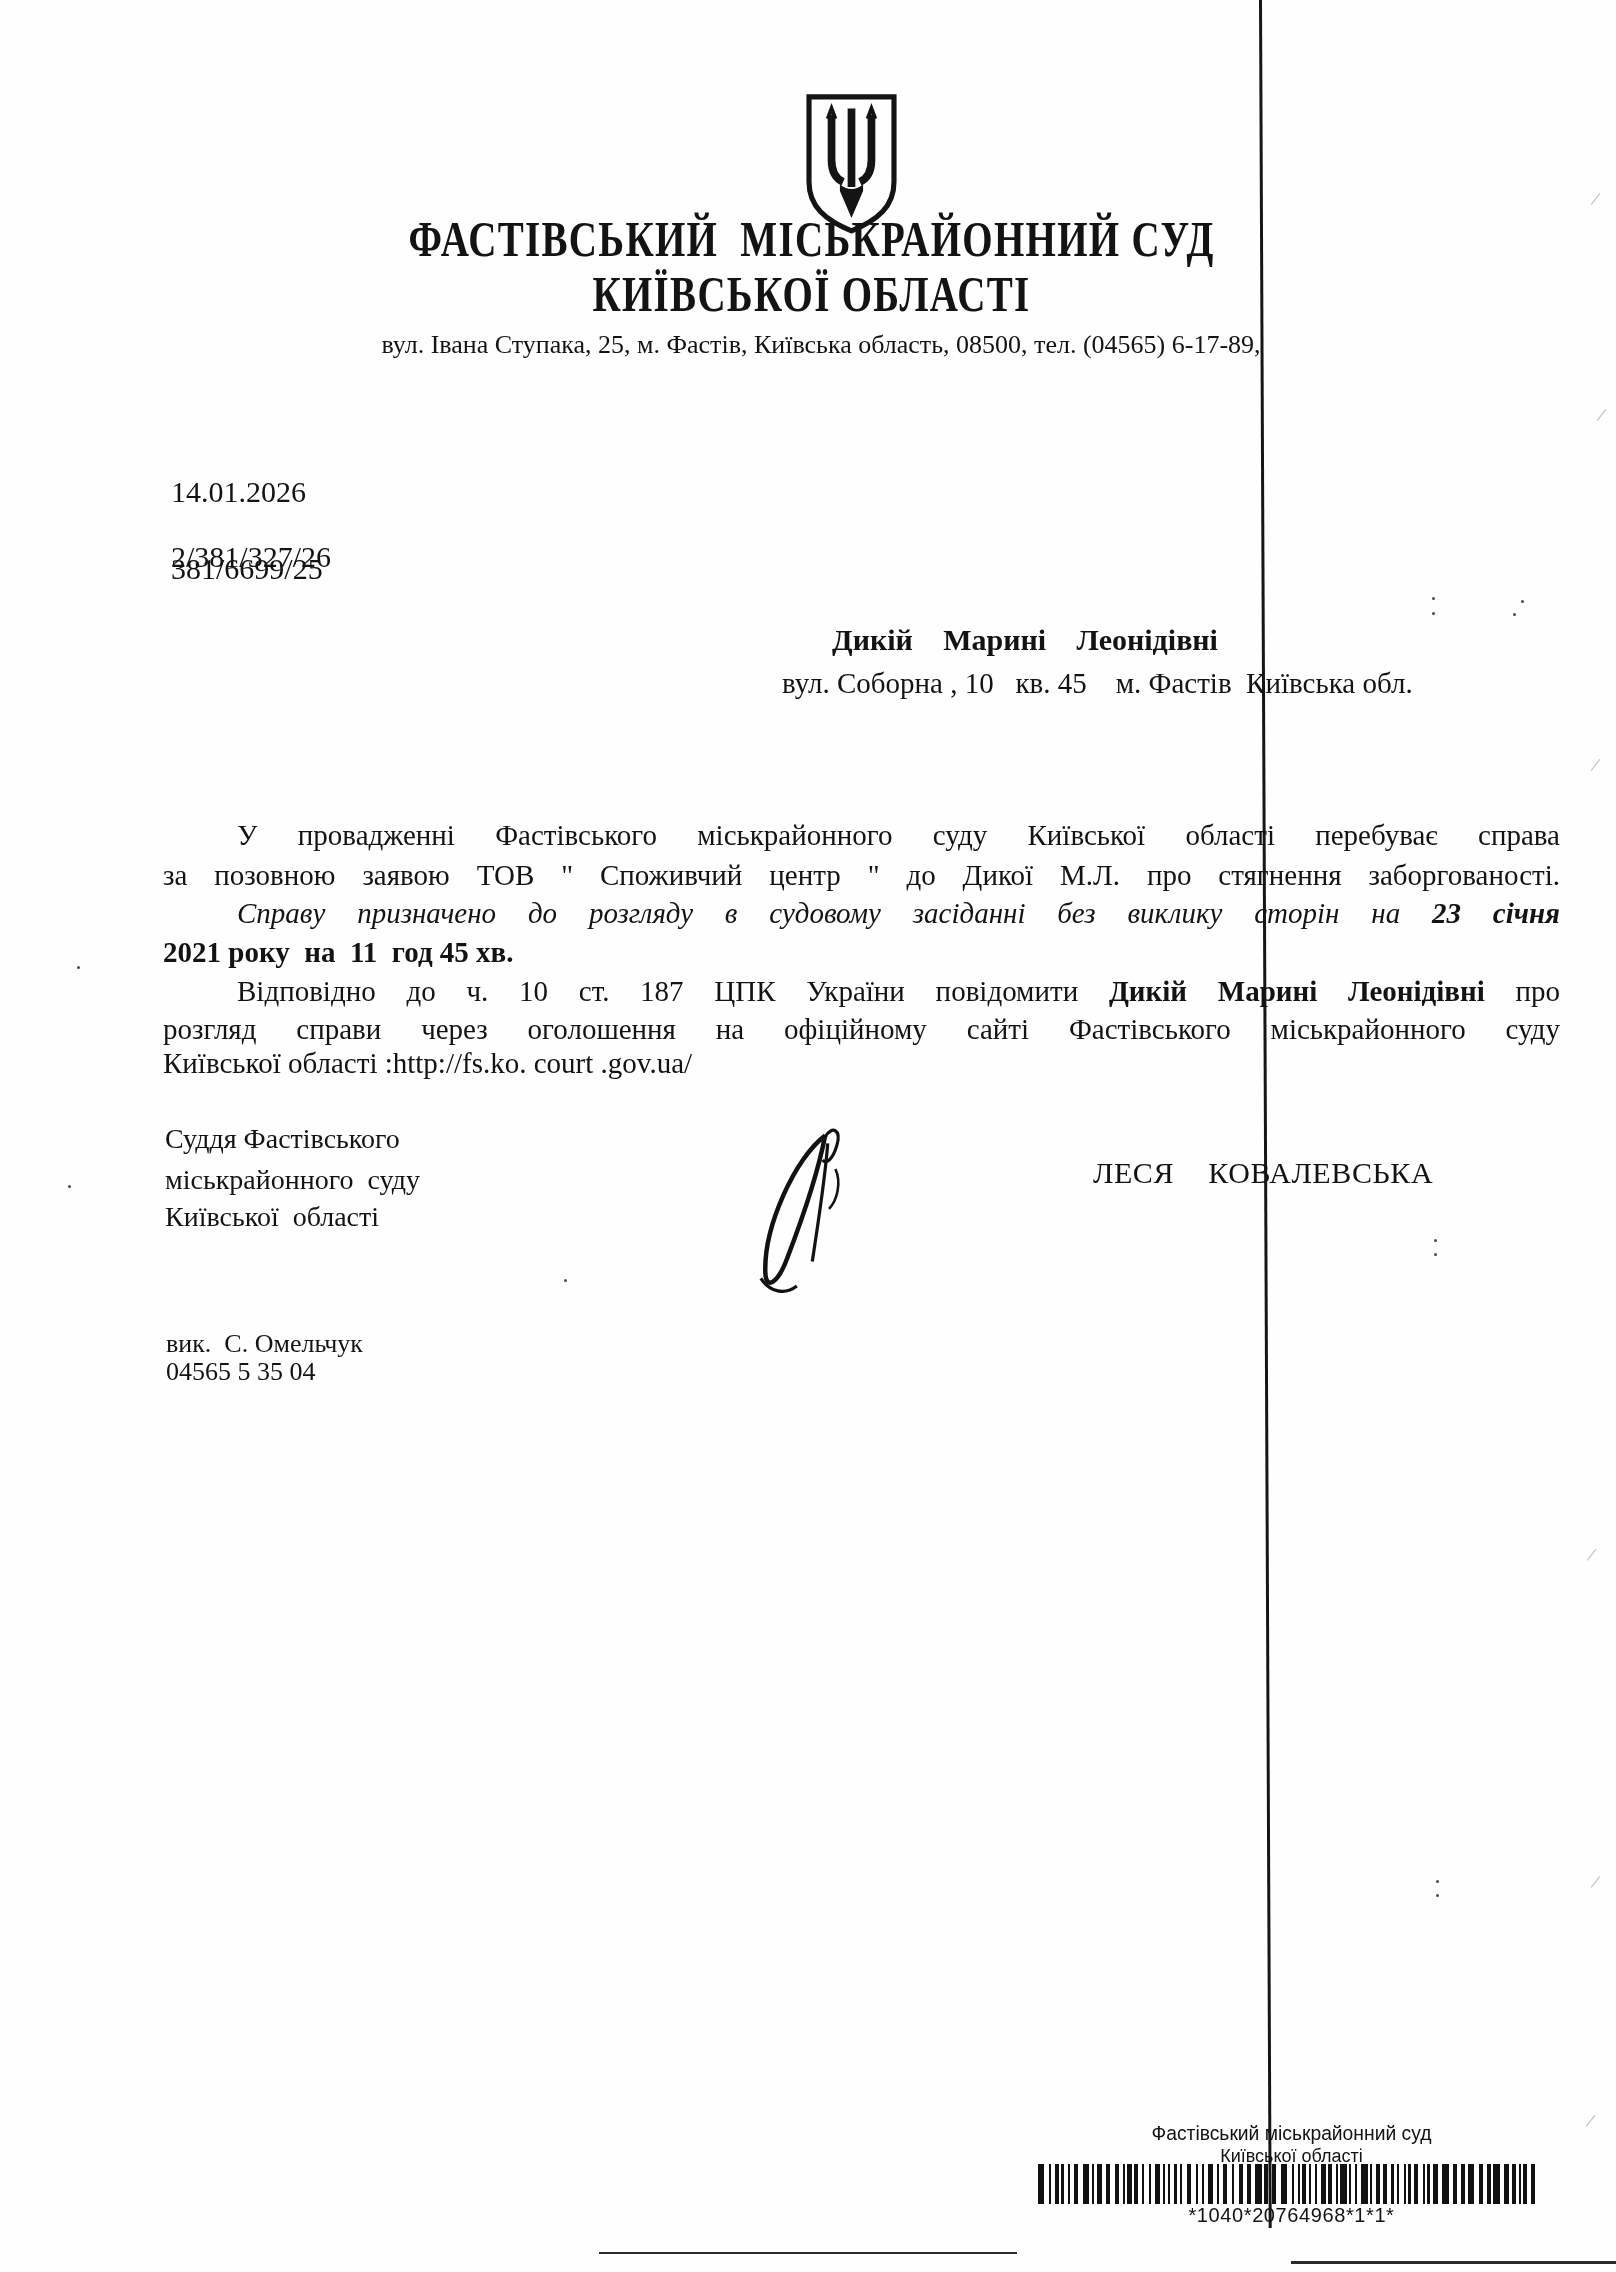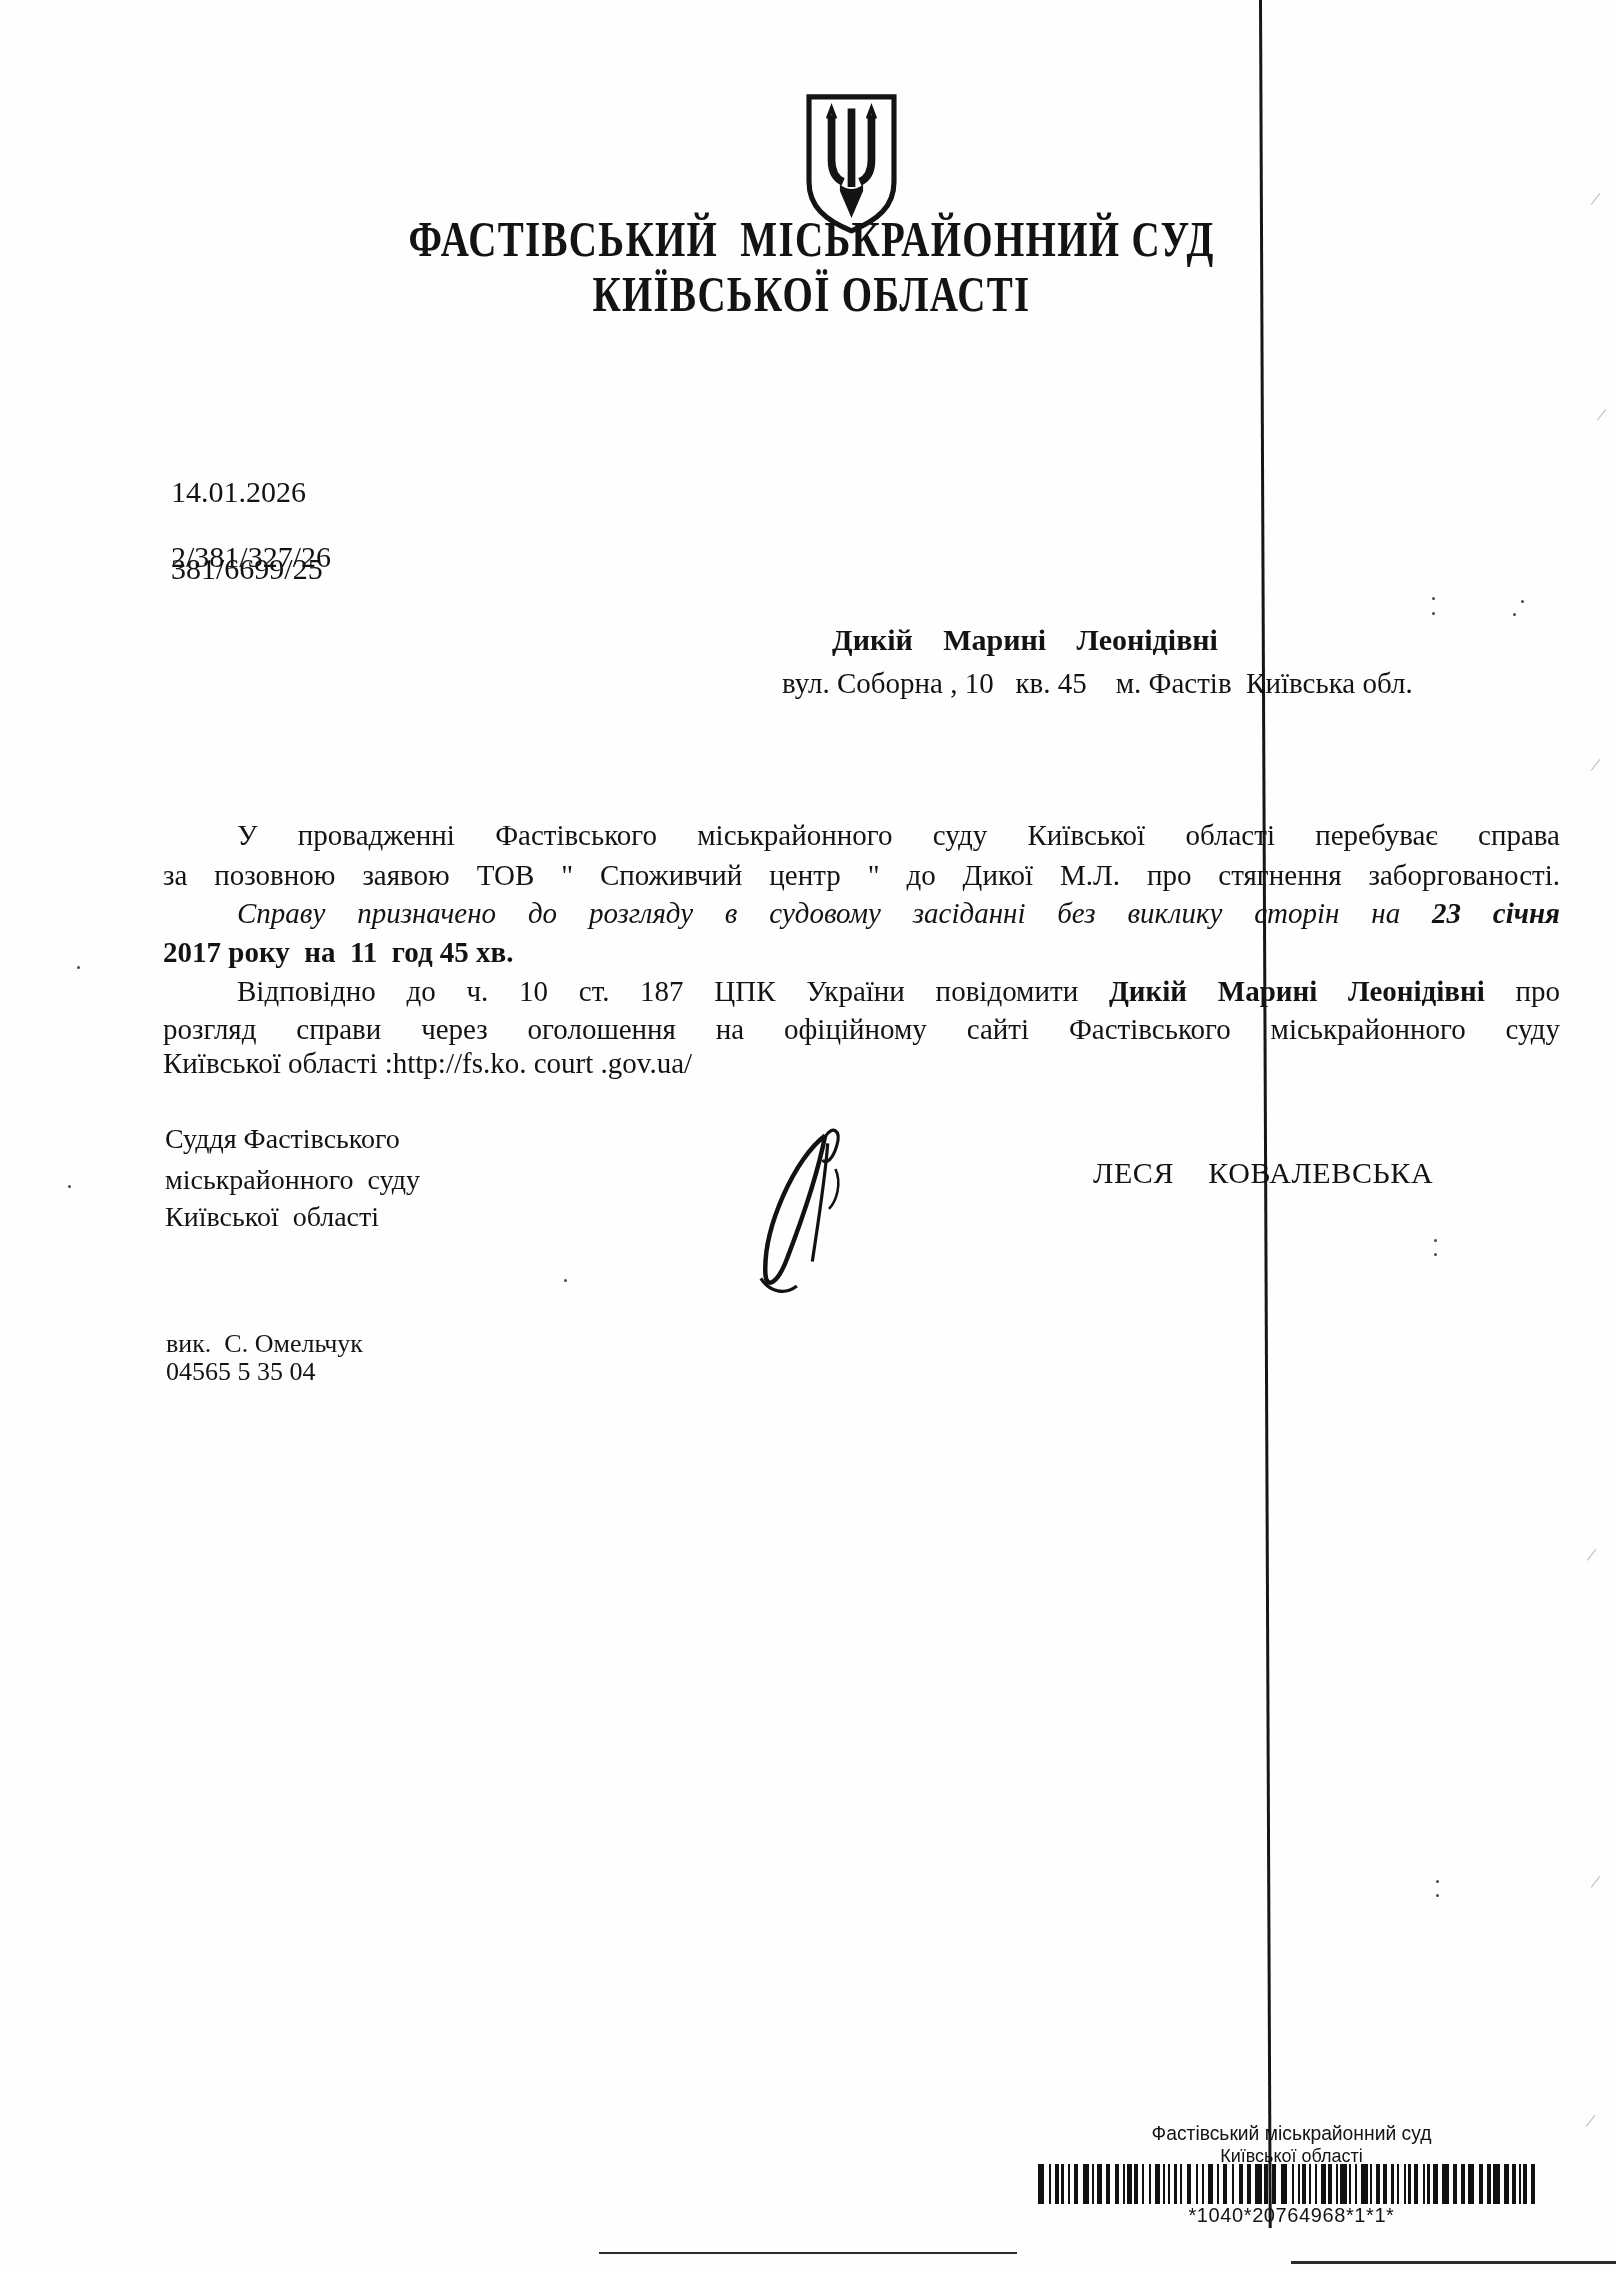--- a/index.html
+++ b/index.html
@@ -43,32 +43,33 @@
       <line x1="80" y1="24" x2="80" y2="146" stroke="#141414" stroke-width="12"></line>
       <path d="M43 40 L49 24 L55 40" fill="none" stroke="#141414" stroke-width="6"></path>
       <path d="M105 40 L111 24 L117 40" fill="none" stroke="#141414" stroke-width="6"></path>
       <path d="M62 142 Q80 156 98 142 L98 152 L80 194 L62 152 Z" fill="#141414"></path>
     </svg>
   </div>
 
   <div class="t c title" style="left:361px;top:210px;width:901px;">ФАСТІВСЬКИЙ  МІСЬКРАЙОННИЙ СУД</div>
   <div class="t c title" style="left:361px;top:265px;width:901px;">КИЇВСЬКОЇ ОБЛАСТІ</div>
 
+  <div class="t c addr" style="left:245px;top:330px;width:1152px;">вул. Івана Ступака, 25, м. Фастів, Київська область, 08500, тел. (04565) 6-17-89,</div>
 
   <div class="t ref" style="left:171px;top:475px;">14.01.2026</div>
   <div class="t ref" style="left:171px;top:540px;">2/381/327/26</div>
   <div class="t ref" style="left:171px;top:552px;">381/6699/25</div>
 
   <div class="t b" style="left:832px;top:623px;font-size:30px;word-spacing:7.7px;">Дикій  Марині  Леонідівні</div>
   <div class="t" style="left:782px;top:667px;font-size:29px;">вул. Соборна , 10   кв. 45    м. Фастів  Київська обл.</div>
 
   <div class="body-line" style="left:237px;top:819px;width:1323px;">У провадженні Фастівського міськрайонного суду Київської області перебуває справа</div>
   <div class="body-line" style="left:163px;top:859px;width:1397px;">за позовною заявою ТОВ " Споживчий центр " до Дикої М.Л. про стягнення заборгованості.</div>
   <div class="body-line" style="left:237px;top:897px;width:1323px;font-style:italic;"><span>Справу призначено до розгляду в судовому засіданні без виклику сторін на </span><span class="b">23 січня</span></div>
-  <div class="body-pre b" style="left:163px;top:936px;">2017 року  на  11  год 45 хв.</div>
+  <div class="body-pre b" style="left:163px;top:936px;">2021 року  на  11  год 45 хв.</div>
   <div class="body-line" style="left:237px;top:975px;width:1323px;"><span>Відповідно до ч. 10 ст. 187 ЦПК України повідомити </span><span class="b">Дикій Марині Леонідівні</span><span> про</span></div>
   <div class="body-line" style="left:163px;top:1013px;width:1397px;">розгляд справи через оголошення на офіційному сайті Фастівського міськрайонного суду</div>
   <div class="body-pre" style="left:163px;top:1047px;">Київської області :http://fs.ko. court .gov.ua/</div>
 
   <div class="t sig" style="left:165px;top:1123px;">Суддя Фастівського</div>
   <div class="t sig" style="left:165px;top:1164px;">міськрайонного  суду</div>
   <div class="t sig" style="left:165px;top:1201px;">Київської  області</div>
 
   <div class="t" style="left:699px;top:1102px;">
     <svg width="161" height="180" viewBox="0 0 250 280">

